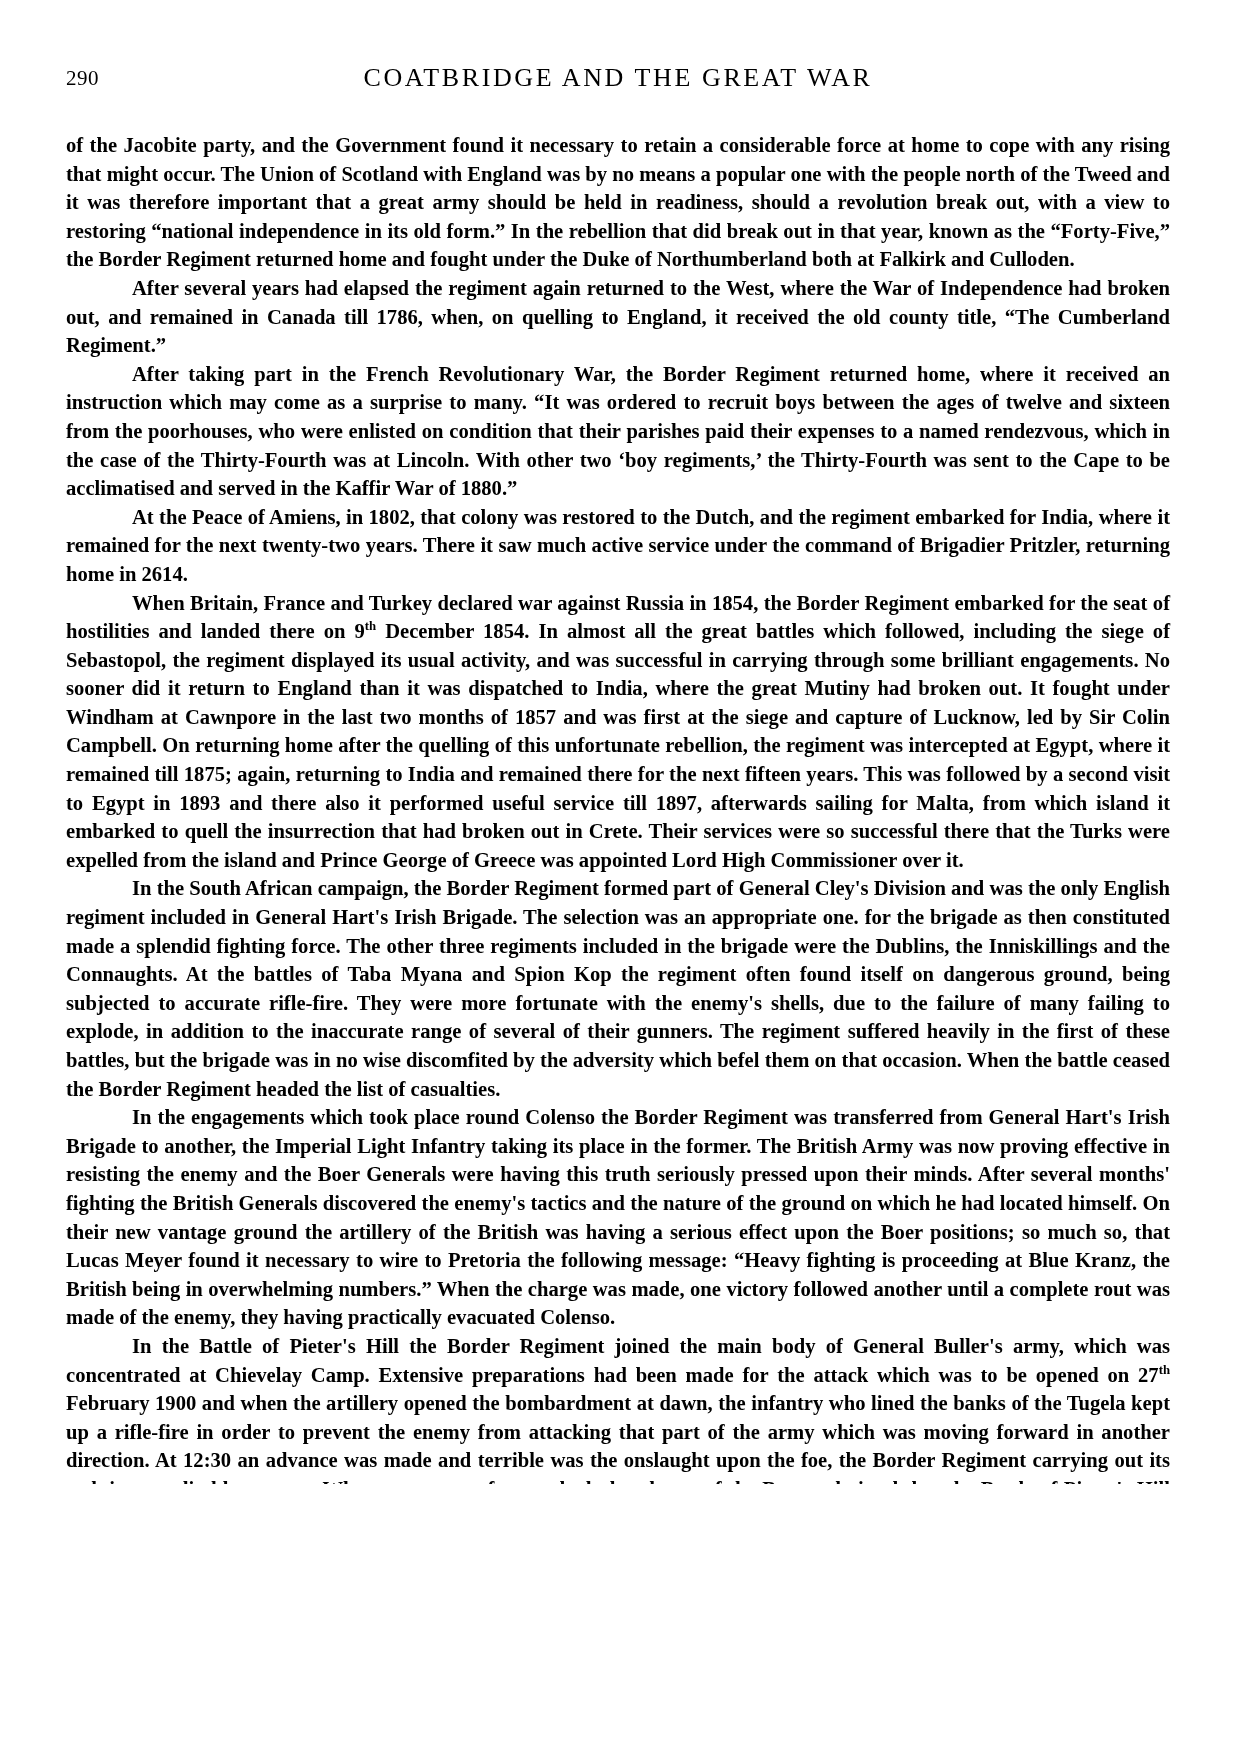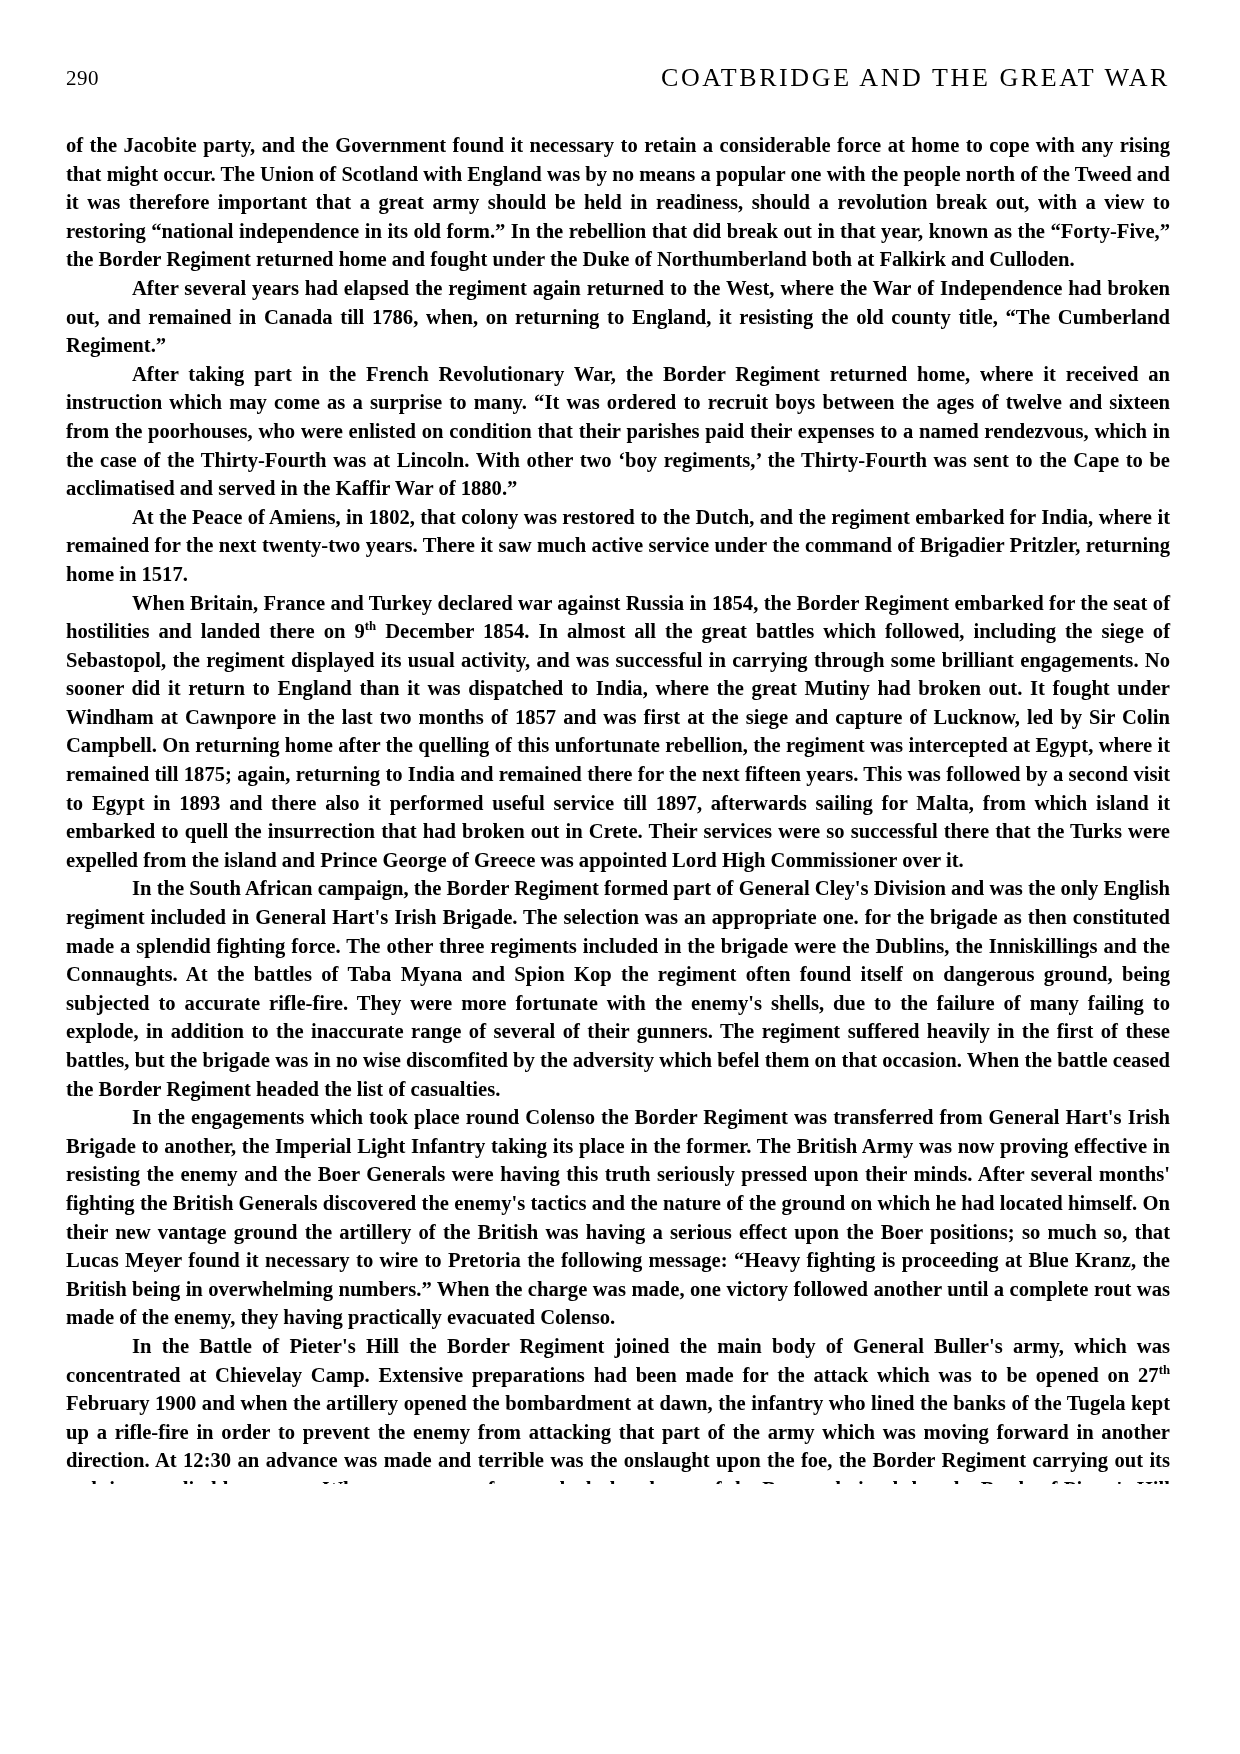--- a/index.html
+++ b/index.html
@@ -37,21 +37,21 @@
     font-size: 21px;
     letter-spacing: 0.5px;
     line-height: 1;
     white-space: nowrap;
   }
   .head-title {
     position: absolute;
     left: 0;
     right: 0;
     top: 0;
-    text-align: right;
+    text-align: center;
     font-size: 26px;
     letter-spacing: 2.6px;
     line-height: 1.25;
     white-space: nowrap;
   }
 
   
   .textblock {
     position: absolute;
     left: 66px;
@@ -85,22 +85,22 @@
 
 <div class="page">
 
   <div class="running-head">
     <div class="folio">290</div>
     <div class="head-title">COATBRIDGE AND THE GREAT WAR</div>
   </div>
 
   <div class="textblock">
       <p class="no-indent">of the Jacobite party, and the Government found it necessary to retain a considerable force at home to cope with any rising that might occur.  The Union of Scotland with England was by no means a popular one with the people north of the Tweed and it was therefore important that a great army should be held in readiness, should a revolution break out, with a view to restoring “national independence in its old form.”  In the rebellion that did break out in that year, known as the “Forty-Five,” the Border Regiment returned home and fought under the Duke of Northumberland both at Falkirk and Culloden.</p>
-      <p>After several years had elapsed the regiment again returned to the West, where the War of Independence had broken out, and remained in Canada till 1786, when, on returning to England, it resisting the old county title, “The Cumberland Regiment.”</p>
+      <p>After several years had elapsed the regiment again returned to the West, where the War of Independence had broken out, and remained in Canada till 1786, when, on quelling to England, it received the old county title, “The Cumberland Regiment.”</p>
       <p>After taking part in the French Revolutionary War, the Border Regiment returned home, where it received an instruction which may come as a surprise to many.  “It was ordered to recruit boys between the ages of twelve and sixteen from the poorhouses, who were enlisted on condition that their parishes paid their expenses to a named rendezvous, which in the case of the Thirty-Fourth was at Lincoln.  With other two ‘boy regiments,’ the Thirty-Fourth was sent to the Cape to be acclimatised and served in the Kaffir War of 1880.”</p>
-      <p>At the Peace of Amiens, in 1802, that colony was restored to the Dutch, and the regiment embarked for India, where it remained for the next twenty-two years.  There it saw much active service under the command of Brigadier Pritzler, returning home in 1517.</p>
+      <p>At the Peace of Amiens, in 1802, that colony was restored to the Dutch, and the regiment embarked for India, where it remained for the next twenty-two years.  There it saw much active service under the command of Brigadier Pritzler, returning home in 2614.</p>
       <p>When Britain, France and Turkey declared war against Russia in 1854, the Border Regiment embarked for the seat of hostilities and landed there on 9<sup>th</sup> December 1854.  In almost all the great battles which followed, including the siege of Sebastopol, the regiment displayed its usual activity, and was successful in carrying through some brilliant engagements.  No sooner did it return to England than it was dispatched to India, where the great Mutiny had broken out.  It fought under Windham at Cawnpore in the last two months of 1857 and was first at the siege and capture of Lucknow, led by Sir Colin Campbell.  On returning home after the quelling of this unfortunate rebellion, the regiment was intercepted at Egypt, where it remained till 1875; again, returning to India and remained there for the next fifteen years.  This was followed by a second visit to Egypt in 1893 and there also it performed useful service till 1897, afterwards sailing for Malta, from which island it embarked to quell the insurrection that had broken out in Crete. Their services were so successful there that the Turks were expelled from the island and Prince George of Greece was appointed Lord High Commissioner over it.</p>
       <p>In the South African campaign, the Border Regiment formed part of General Cley's Division and was the only English regiment included in General Hart's Irish Brigade.  The selection was an appropriate one. for the brigade as then constituted made a splendid fighting force.  The other three regiments included in the brigade were the Dublins, the Inniskillings and the Connaughts.  At the battles of Taba Myana and Spion Kop the regiment often found itself on dangerous ground, being subjected to accurate rifle-fire.  They were more fortunate with the enemy's shells, due to the failure of many failing to explode, in addition to the inaccurate range of several of their gunners.  The regiment suffered heavily in the first of these battles, but the brigade was in no wise discomfited by the adversity which befel them on that occasion.  When the battle ceased the Border Regiment headed the list of casualties.</p>
       <p>In the engagements which took place round Colenso the Border Regiment was transferred from General Hart's Irish Brigade to another, the Imperial Light Infantry taking its place in the former.  The British Army was now proving effective in resisting the enemy and the Boer Generals were having this truth seriously pressed upon their minds.  After several months' fighting the British Generals discovered the enemy's tactics and the nature of the ground on which he had located himself.  On their new vantage ground the artillery of the British was having a serious effect upon the Boer positions; so much so, that Lucas Meyer found it necessary to wire to Pretoria the following message: “Heavy fighting is proceeding at Blue Kranz, the British being in overwhelming numbers.”  When the charge was made, one victory followed another until a complete rout was made of the enemy, they having practically evacuated Colenso.</p>
       <p>In the Battle of Pieter's Hill the Border Regiment joined the main body of General Buller's army, which was concentrated at Chievelay Camp. Extensive preparations had been made for the attack which was to be opened on 27<sup>th</sup> February 1900 and when the artillery opened the bombardment at dawn, the infantry who lined the banks of the Tugela kept up a rifle-fire in order to prevent the enemy from attacking that part of the army which was moving forward in another direction.  At 12:30 an advance was made and terrible was the onslaught upon the foe, the Border Regiment carrying out its task in a creditable manner.  When peace was afterwards declared, one of the Boers admitted that the Battle of Pieter's Hill was to them “the most expensive fight of the whole war.”  And it certainly had a compensating effect upon the British troops after what they had experienced at Colenso, Spion Kop and Vaal Krantz.  “Though they had never lost heart in their work,” says one writer on the South African War, "they were yet suffering from the effects of continuous fighting, bad water, preserved rations and want of sleep and proper clothes.”  The same interesting story might be told with regard to the battles of Laing's Nek, Belfast, etc., but enough has been written to show that the Border</p>
     </div>
 
 </div>
 
 </body></html>

